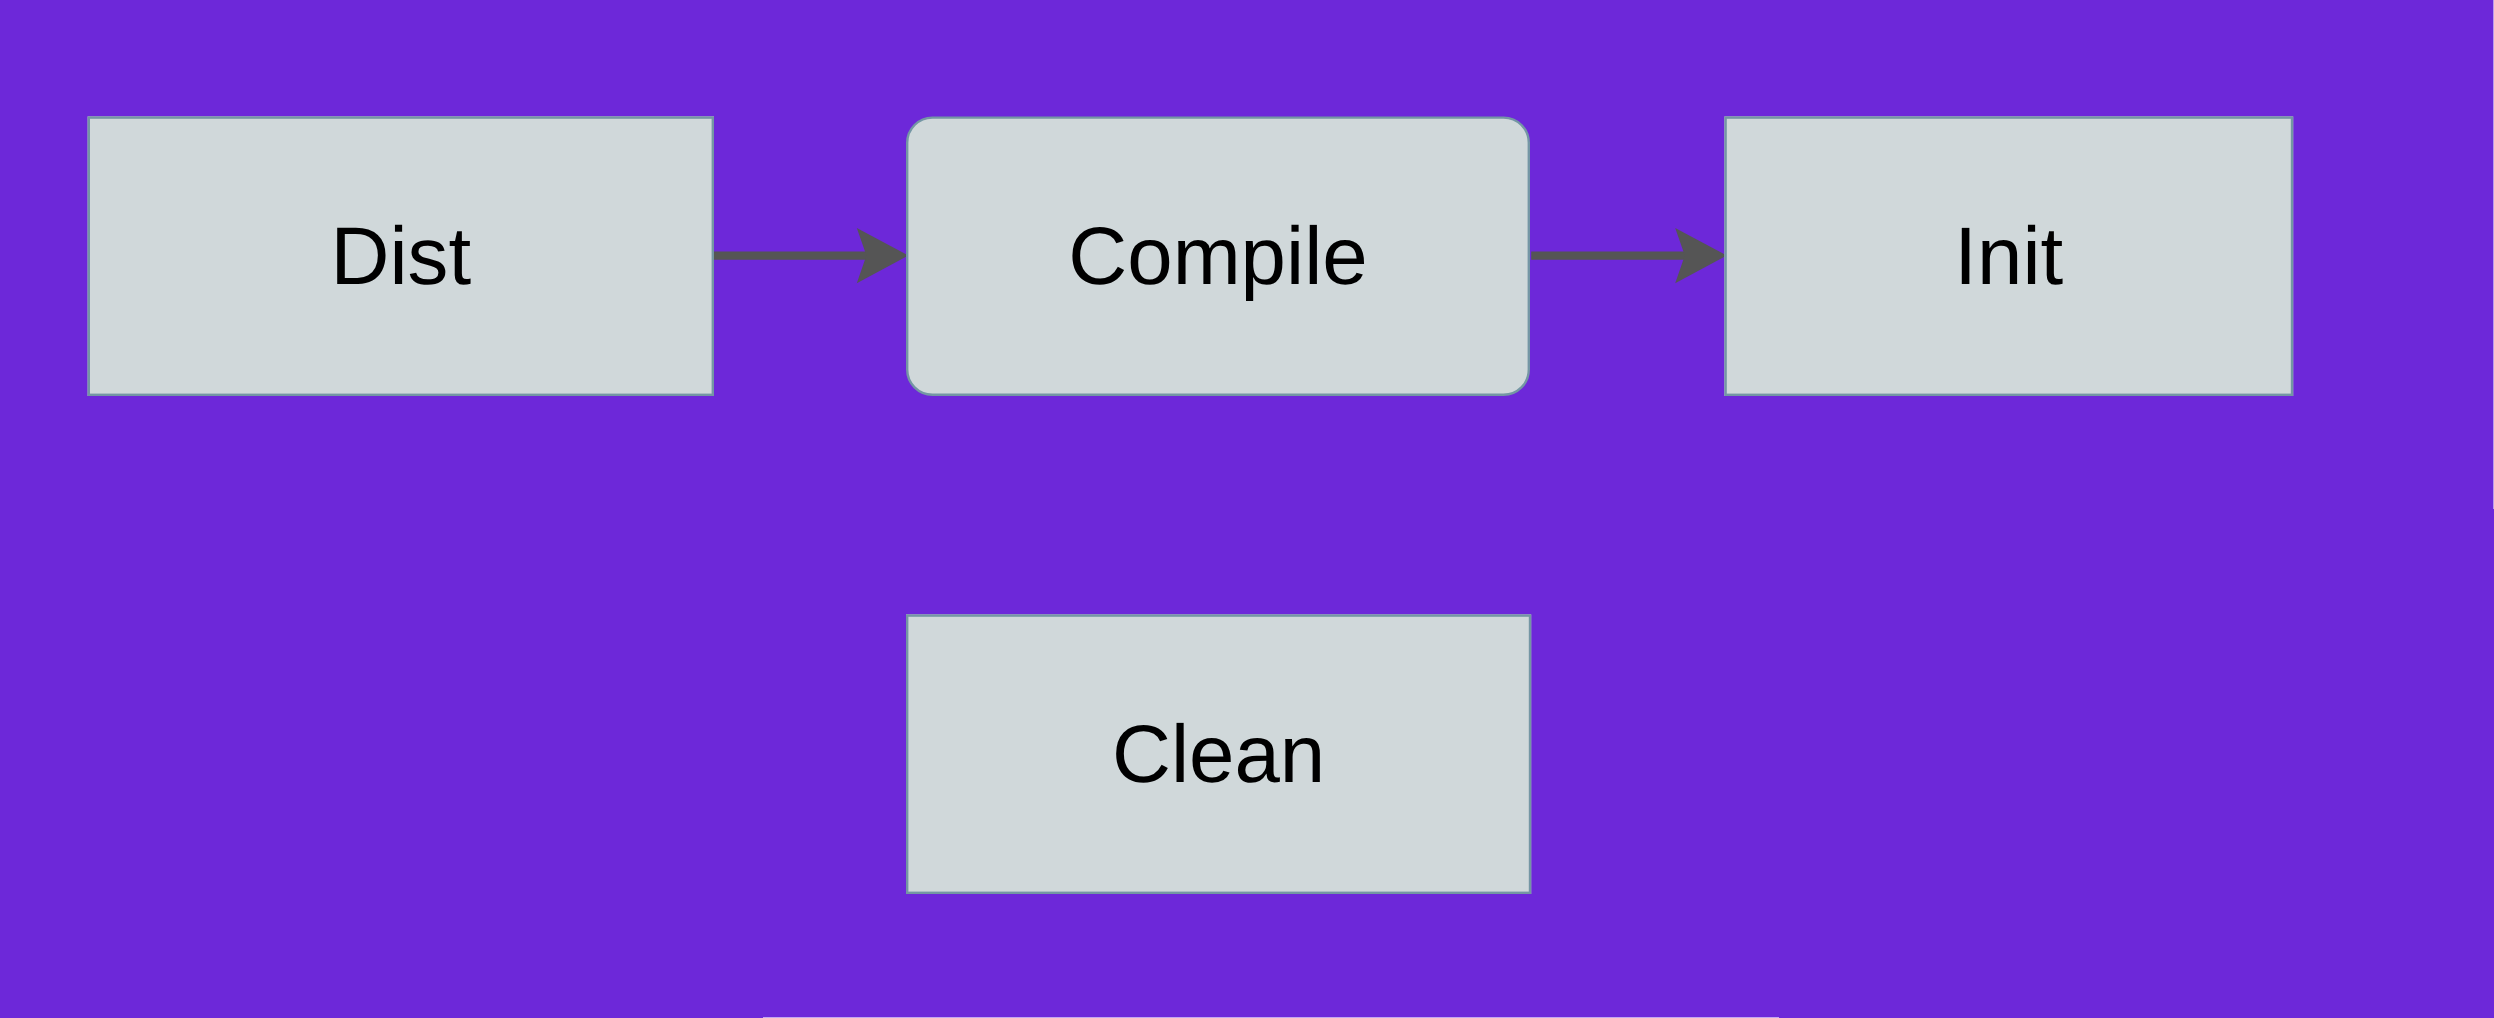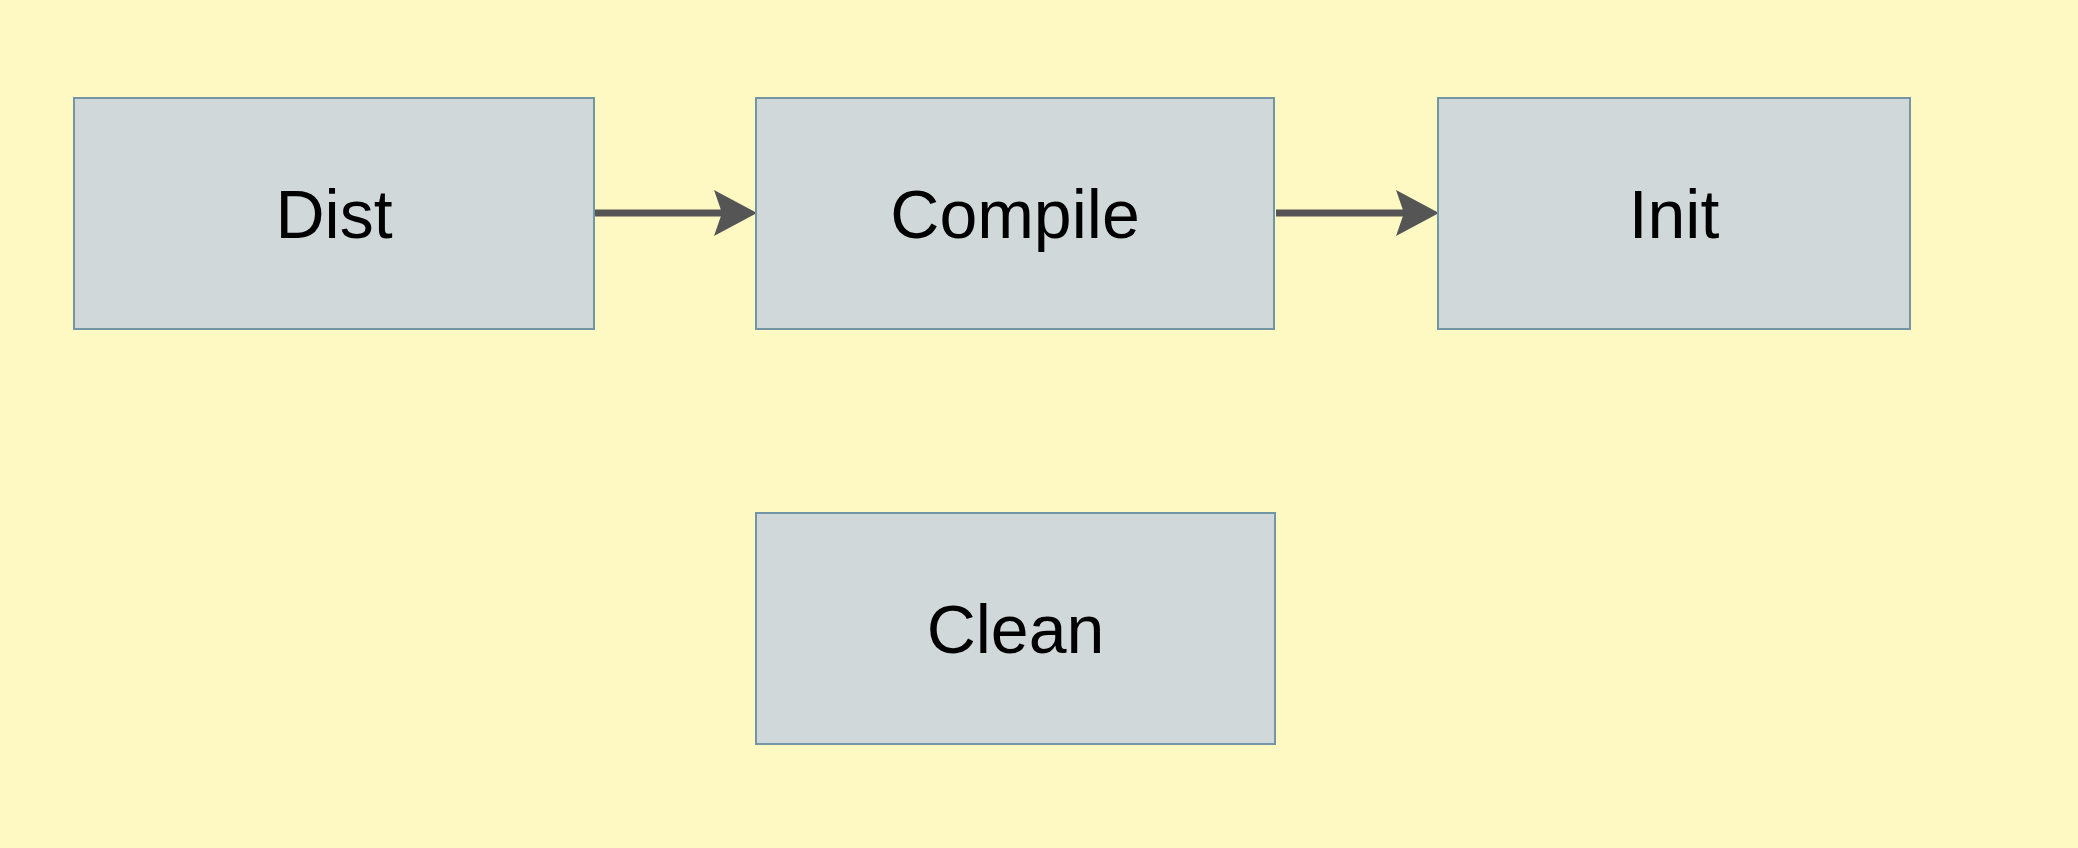--- a/index.html
+++ b/index.html
@@ -7,21 +7,21 @@
     padding: 0;
     background: #ffffff;
   }
   body {
     font-family: "Liberation Sans", sans-serif;
   }
   #canvas {
     position: relative;
     width: 2078px;
     height: 848px;
-    background: #fef9c3;
+    background: #6d28d9;
     overflow: hidden;
   }
   .node {
     position: absolute;
     box-sizing: border-box;
     background: #d0d8da;
     border: 2px solid #7496a4;
     display: flex;
     align-items: center;
     justify-content: center;
@@ -69,21 +69,21 @@
       <g>
         <path d="M 1439 213 L 1396 190 L 1404 213 L 1396 236 Z" fill="#555555"></path>
       </g>
     </svg>
   </div>
 
   <div class="node" style="left:73px; top:97px; width:522px; height:233px;">
     <span class="node-label">Dist</span>
   </div>
 
-  <div class="node" style="left:755px; top:97px; width:520px; height:233px;">
+  <div class="node" style="left:755px; top:97px; width:520px; height:233px;border-radius:22px;">
     <span class="node-label">Compile</span>
   </div>
 
   <div class="node" style="left:1437px; top:97px; width:474px; height:233px;">
     <span class="node-label">Init</span>
   </div>
 
   <div class="node" style="left:755px; top:512px; width:521px; height:233px;">
     <span class="node-label">Clean</span>
   </div>

